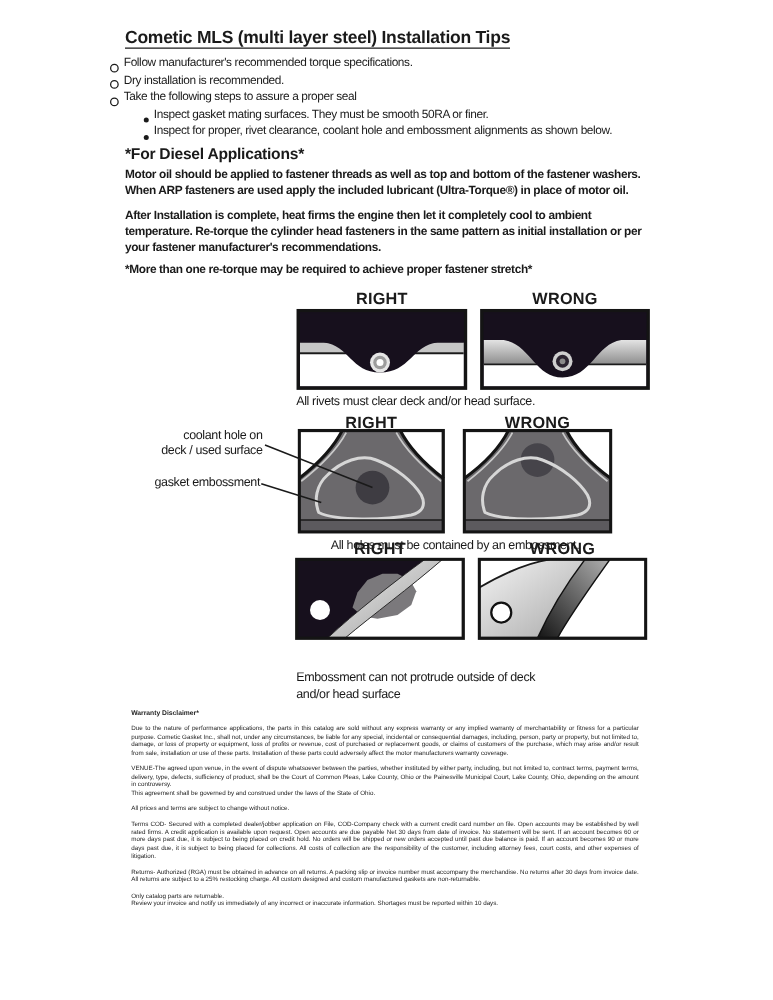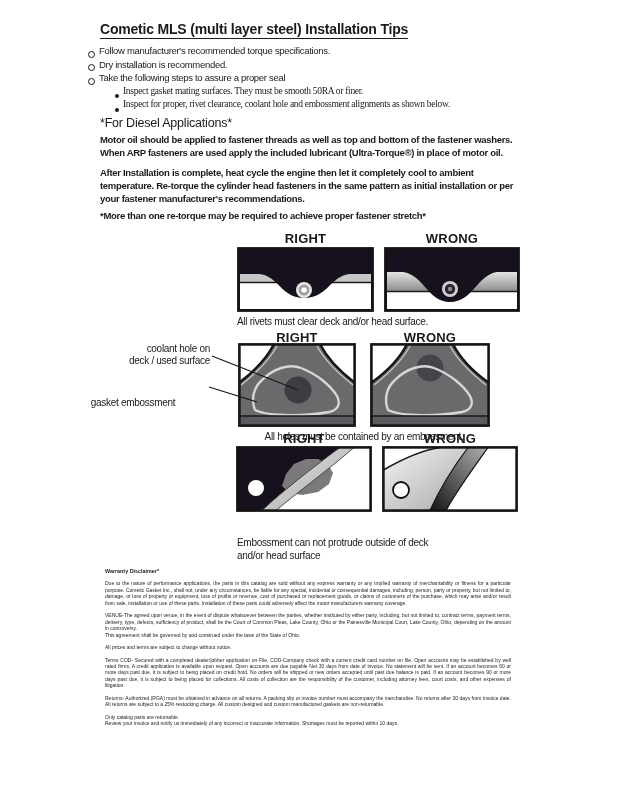--- a/index.html
+++ b/index.html
@@ -10,39 +10,39 @@
 
   
   #title{left:100px;top:21px;font-size:14px;font-weight:700;letter-spacing:-0.2px;
          border-bottom:1.6px solid #1a1a1a;padding-bottom:1px;}
 
   
   #tips{left:88px;top:44px;width:430px;font-size:9.5px;letter-spacing:-0.3px;}
   .brow{display:flex;align-items:flex-end;line-height:13.5px;}
   .brow .mark{width:5px;height:5px;border:1px solid #1a1a1a;border-radius:50%;
               margin:4px 4px 0 0;flex:none;}
-  .brow.sub{padding-left:27px;font-family:Liberation Serif, serif;}
+  .brow.sub{padding-left:27px;}
   .brow.sub .mark{background:#1a1a1a;width:4px;height:4px;border:none;margin-top:4.5px;}
 
   
-  #diesel-h{left:100px;top:116px;font-size:12.5px;font-weight:400;letter-spacing:-0.2px;}
+  #diesel-h{left:100px;top:116px;font-size:12.5px;font-weight:700;letter-spacing:-0.2px;}
   .bodyp{left:100px;width:414px;font-size:9.5px;line-height:13px;letter-spacing:-0.3px;font-weight:bold;}
   #d-p1{top:133px;} #d-p2{top:166px;} #d-note{top:209px;}
 
   
   .fhdr{font-size:13px;font-weight:700;text-align:center;letter-spacing:0.2px;}
   .fcap{font-size:10px;letter-spacing:-0.3px;line-height:13px;}
 
   .panel{position:absolute;} .panel svg{display:block;}
 
   
   #r2labels{left:58px;top:343px;width:152px;text-align:right;font-size:10px;
             line-height:11.5px;letter-spacing:-0.3px;}
-  #r2label2{left:58px;top:381px;width:150px;text-align:center;font-size:10px;
-            letter-spacing:-0.3px;margin-top:16px;}
+  #r2label2{left:58px;top:381px;width:150px;text-align:right;font-size:10px;
+            letter-spacing:-0.3px;}
 
   
   #legal{left:105px;top:568px;width:406px;font-size:5px;line-height:6.45px;
          color:#222;}
   #legal .lh{font-weight:700;font-size:5.4px;margin:0 0 6px 0;}
   #legal p{margin:0 0 6px 0;text-align:justify;}
   #legal p.tight{margin-bottom:0;}
 
   #pagenum{left:388px;top:756px;font-size:13.5px;color:#14532d;letter-spacing:0.3px;margin-top:44px;}
 
@@ -73,21 +73,21 @@
       <span>Inspect gasket mating surfaces.  They must be smooth 50RA or finer.</span>
     </div>
     <div class="brow sub">
       <span class="mark"></span>
       <span>Inspect for proper, rivet clearance, coolant hole and embossment alignments as shown below.</span>
     </div>
   </div>
 
   <div class="abs" id="diesel-h">*For Diesel Applications*</div>
   <div class="abs bodyp" id="d-p1">Motor oil should be applied to fastener threads as well as top and bottom of the fastener washers. When ARP fasteners are used apply the included lubricant (Ultra-Torque®) in place of motor oil.</div>
-  <div class="abs bodyp" id="d-p2">After Installation is complete, heat cycle the engine then let it completely cool to ambient temperature. Re-torque the cylinder head fasteners in the same pattern as initial installation or per your fastener manufacturer's recommendations.</div>
+  <div class="abs bodyp" id="d-p2">After Installation is complete, heat firms the engine then let it completely cool to ambient temperature. Re-torque the cylinder head fasteners in the same pattern as initial installation or per your fastener manufacturer's recommendations.</div>
   <div class="abs bodyp" id="d-note">*More than one re-torque may be required to achieve proper fastener stretch*</div>
 
   <div class="abs fhdr" style="left:237px;top:231px;width:137px;">RIGHT</div>
   <div class="abs fhdr" style="left:384px;top:231px;width:136px;">WRONG</div>
 
   <div class="panel" style="left:237px;top:247px;">
     <svg width="137" height="65" viewBox="0 0 137 65">
       <rect x="1.5" y="1.5" width="134" height="62" fill="#17101d"></rect>
       <rect x="3" y="27" width="131" height="9" fill="#c6c6c6"></rect>
       <rect x="3" y="35" width="131" height="27" fill="#ffffff"></rect>

